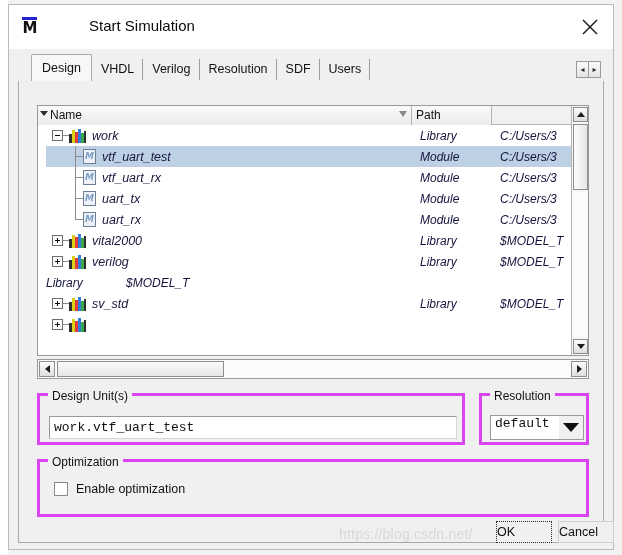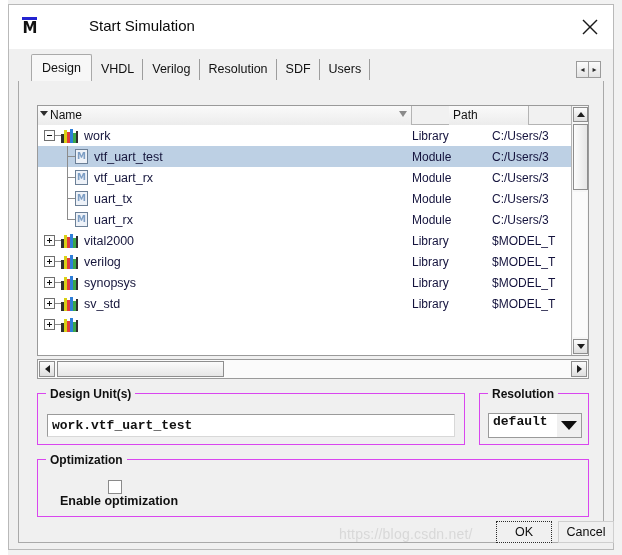--- a/index.html
+++ b/index.html
@@ -188,21 +188,20 @@
   }
   #tree-header {
     position: absolute;
     left: 0; top: 0;
     height: 19px;
     width: 534px;
     display: flex;
     background: #f1f1f1;
     border-bottom: 1px solid #b4b4b4;
     box-sizing: border-box;
-    gap: 37px;
   }
   .th {
     position: relative;
     height: 19px;
     line-height: 18px;
     font-size: 12px;
     color: #111;
     border-right: 1px solid #b4b4b4;
     background: linear-gradient(to bottom,#fafafa,#ececec);
     box-sizing: border-box;
@@ -225,24 +224,25 @@
   #sort-triangle {
     position: absolute;
     right: 4px; top: 5px;
     width: 0; height: 0;
     border-left: 4px solid transparent;
     border-right: 4px solid transparent;
     border-top: 6px solid #8a8a8a;
   }
   #tree-rows {
     position: absolute;
-    left: 0; top: 19px;
+    left: 8px; top: 19px;
     width: 534px;
     height: 231px;
     overflow: hidden;
+    font-style: italic;
   }
   .tree-row {
     position: relative;
     height: 21px;
     display: flex;
     align-items: center;
     cursor: pointer;
   }
   .tree-row.selected { background: #bdd0e4; }
   .cell-name {
@@ -390,24 +390,23 @@
     width: 167px; height: 16px;
     background: linear-gradient(to bottom,#fbfbfb,#e6e6e6);
     border: 1px solid #8e8e8e;
     box-sizing: border-box;
     cursor: pointer;
   }
 
   
   .group-box {
     position: absolute;
-    border: 1px solid #d946ef;
+    border: 3px solid #d946ef;
     box-sizing: border-box;
     background: transparent;
-    font-weight: bold;
   }
   .group-title {
     position: absolute;
     top: -7px;
     left: 8px;
     padding: 0 4px;
     background: #f0f0f0;
     font-size: 12px;
     color: #111;
     white-space: nowrap;
@@ -461,21 +460,20 @@
   }
   #resolution-arrow .tri {
     width:0;height:0;border-left:8px solid transparent;border-right:8px solid transparent;border-top:9px solid #0e0e0e;
   }
   #enable-opt-row {
     position: absolute;
     left: 14px; top: 20px;
     display: flex;
     align-items: center;
     cursor: pointer;
-    flex-direction: column;
   }
   #enable-opt-checkbox {
     width: 14px; height: 14px;
     background: #ffffff;
     border: 1px solid #8a8a8a;
     box-sizing: border-box;
     flex: none;
   }
   #enable-opt-label {
     margin-left: 8px;
@@ -494,21 +492,21 @@
     background: #f0f0f0;
     border: 1px solid #c4c4c4;
     box-sizing: border-box;
     white-space: nowrap;
     cursor: default;
   }
   .dlg-button {
     position: absolute;
     height: 22px;
     line-height: 20px;
-    text-align: center;
+    text-align: left;
     font-size: 12.5px;
     color: #0d0d0d;
     background: #f0f0f0;
     border: 1px solid #bcbcbc;
     box-sizing: border-box;
     cursor: pointer;
     white-space: nowrap;
   }
   #ok-button {
     left: 487px; top: 516px; width: 56px;
@@ -701,36 +699,20 @@
               <i style="left:12px;height:10px;background:#3aa84a;"></i>
               <i style="left:15px;height:12px;background:#2f2f2f;width:2px;"></i>
             </div>
             <span class="node-label">verilog</span>
           </div>
           <div class="cell-type">Library</div>
           <div class="cell-path">$MODEL_T</div>
         </div>
 
         <div class="tree-row">
-          <div class="cell-name">
-            <div class="expander" style="left:6px;top:5px;">
-              <div class="h"></div>
-                <div class="v"></div>
-            </div>
-            <div class="tree-line-h" style="left:17px;top:10px;width:6px;"></div>
-            <div class="lib-icon" style="margin-left:23px;">
-              <i style="left:0px;height:9px;background:#2f2f2f;"></i>
-              <i style="left:3px;height:13px;background:#d8d116;"></i>
-              <i style="left:6px;height:11px;background:#e33b3b;"></i>
-              <i style="left:9px;height:14px;background:#2f7fd8;"></i>
-              <i style="left:12px;height:10px;background:#3aa84a;"></i>
-              <i style="left:15px;height:12px;background:#2f2f2f;width:2px;"></i>
-            </div>
-            <span class="node-label">synopsys</span>
-          </div>
           <div class="cell-type">Library</div>
           <div class="cell-path">$MODEL_T</div>
         </div>
 
         <div class="tree-row">
           <div class="cell-name">
             <div class="expander" style="left:6px;top:5px;">
               <div class="h"></div>
                 <div class="v"></div>
             </div>

